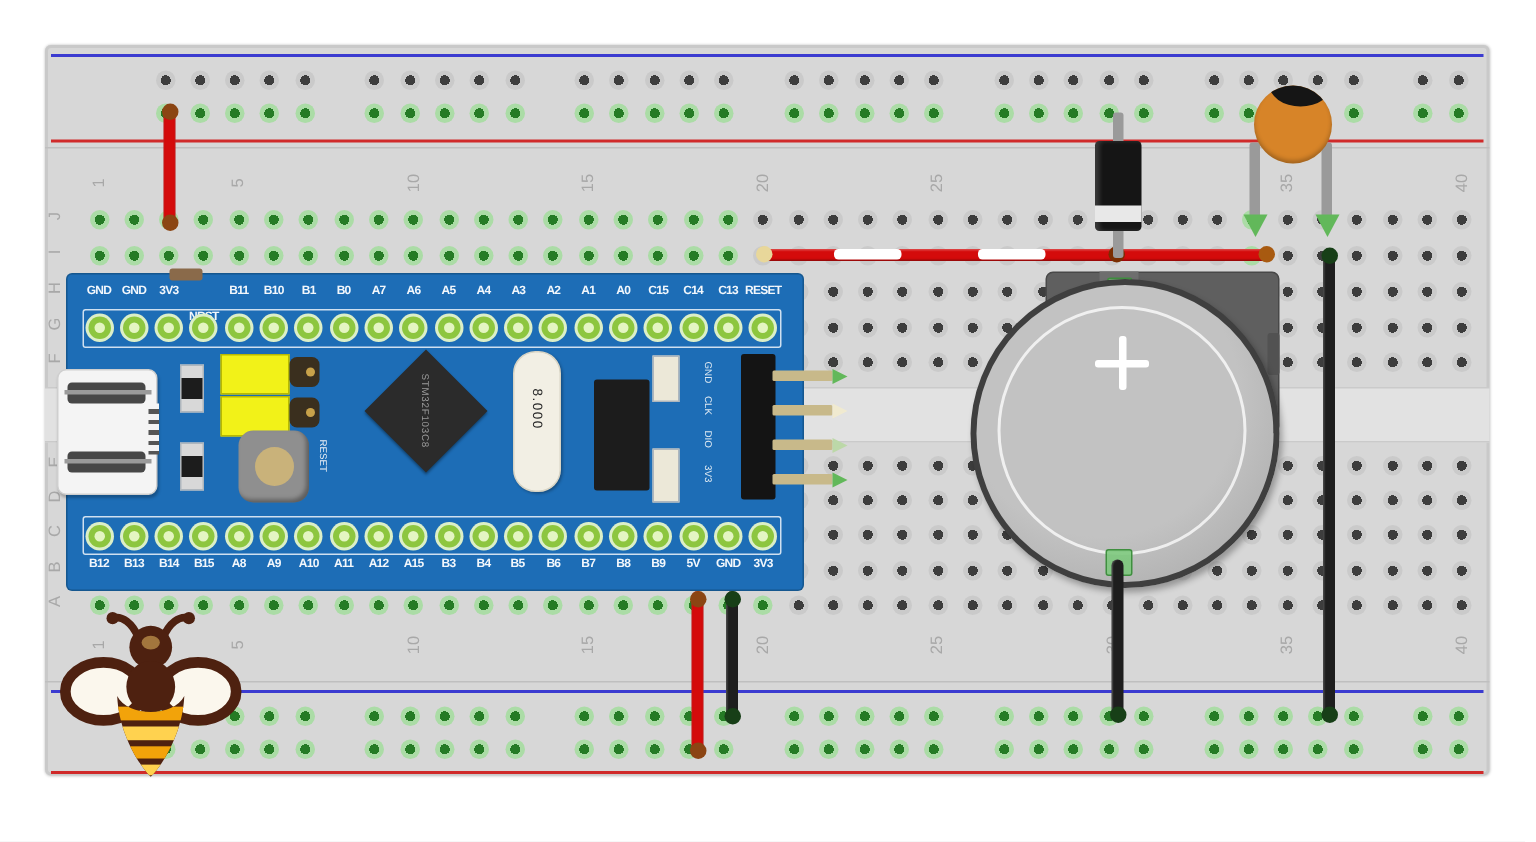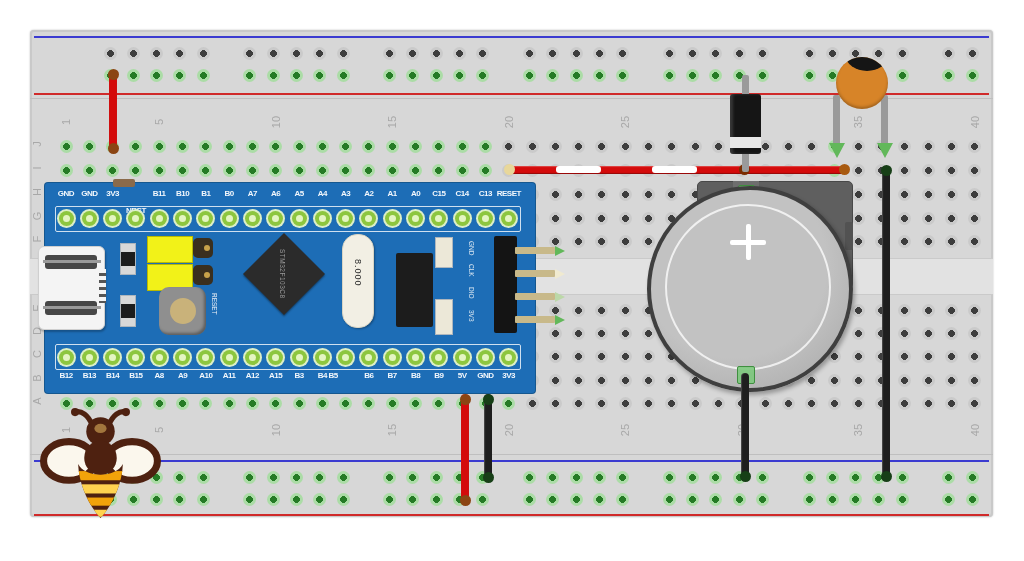--- a/index.html
+++ b/index.html
@@ -680,21 +680,21 @@
         <div class="pinlabel" style="left: 172.1px; top: 188px;">A11</div>
         <div class="pinhole" style="left: 176.6px; top: 166.5px;"></div>
         <div class="pinlabel" style="left: 195.4px; top: 188px;">A12</div>
         <div class="pinhole" style="left: 199.9px; top: 166.5px;"></div>
         <div class="pinlabel" style="left: 218.7px; top: 188px;">A15</div>
         <div class="pinhole" style="left: 223.2px; top: 166.5px;"></div>
         <div class="pinlabel" style="left: 242px; top: 188px;">B3</div>
         <div class="pinhole" style="left: 246.5px; top: 166.5px;"></div>
         <div class="pinlabel" style="left: 265.3px; top: 188px;">B4</div>
         <div class="pinhole" style="left: 269.8px; top: 166.5px;"></div>
-        <div class="pinlabel" style="left: 276px; top: 188px;">B5</div>
+        <div class="pinlabel" style="left: 288px; top: 188px;">B5</div>
         <div class="pinhole" style="left: 293.1px; top: 166.5px;"></div>
         <div class="pinlabel" style="left: 311.9px; top: 188px;">B6</div>
         <div class="pinhole" style="left: 316.4px; top: 166.5px;"></div>
         <div class="pinlabel" style="left: 335.2px; top: 188px;">B7</div>
         <div class="pinhole" style="left: 339.7px; top: 166.5px;"></div>
         <div class="pinlabel" style="left: 358.5px; top: 188px;">B8</div>
         <div class="pinhole" style="left: 363px; top: 166.5px;"></div>
         <div class="pinlabel" style="left: 381.8px; top: 188px;">B9</div>
         <div class="pinhole" style="left: 386.3px; top: 166.5px;"></div>
         <div class="pinlabel" style="left: 405.1px; top: 188px;">5V</div>

